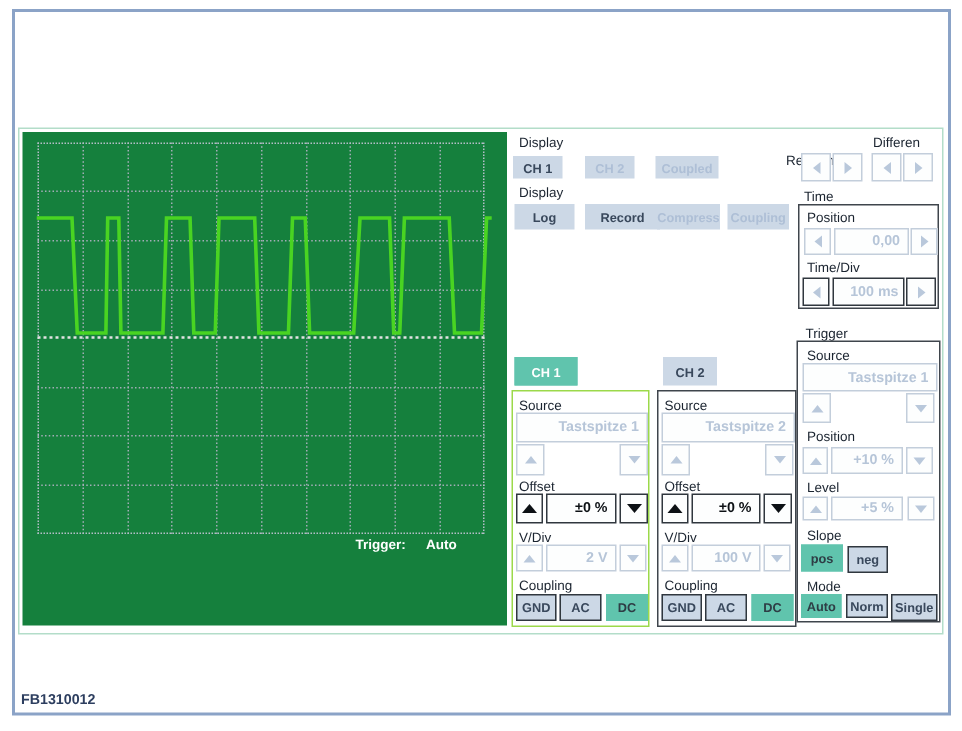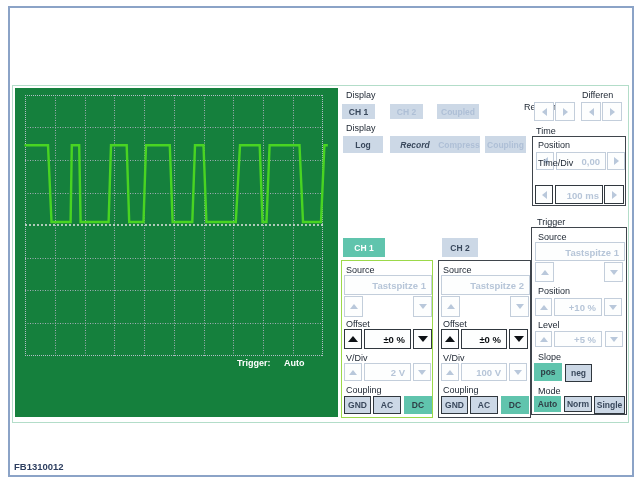--- a/index.html
+++ b/index.html
@@ -70,21 +70,21 @@
 </svg>
 </div>
 
 <div class="lbl" style="left:346px; top:90px;">Display</div>
 <div class="btn" style="left:342px; top:104px; width:33px; height:15px;">CH 1</div>
 <div class="btn dis" style="left:390px; top:104px; width:33px; height:15px;">CH 2</div>
 <div class="btn dis" style="left:437px; top:104px; width:42px; height:15px;">Coupled</div>
 
 <div class="lbl" style="left:346px; top:123px;">Display</div>
 <div class="btn" style="left:343px; top:136px; width:40px; height:17px;">Log</div>
-<div class="btn" style="left:390px; top:136px; width:50px; height:17px;font-style:italic;">Record</div>
+<div class="btn" style="left:390px; top:136px; width:50px; height:17px;">Record</div>
 <div class="btn dis" style="left:438px; top:136px; width:42px; height:17px;">Compress</div>
 <div class="btn dis" style="left:485px; top:136px; width:41px; height:17px;">Coupling</div>
 
 <div class="lbl" style="left:524px; top:90px;margin-top:12px;">Referen</div>
 <div class="lbl" style="left:582px; top:90px;">Differen</div>
 <div class="sq" style="left:534px; top:102px; width:20px; height:19px;">
     <div class="tl"></div>
   </div>
 <div class="sq" style="left:555px; top:102px; width:20px; height:19px;">
     <div class="tr"></div>
@@ -101,21 +101,21 @@
 <div class="lbl" style="left:538px; top:140px;">Position</div>
 <div class="sq" style="left:536px; top:152px; width:18px; height:18px;">
     <div class="tl"></div>
   </div>
 <div class="fld" style="left:556px; top:152px; width:50px; height:18px;">
     <span class="val">0,00</span>
   </div>
 <div class="sq" style="left:607px; top:152px; width:18px; height:18px;">
     <div class="tr"></div>
   </div>
-<div class="lbl" style="left:538px; top:158px;">Time/Div</div>
+<div class="lbl" style="left:538px; top:173px;">Time/Div</div>
 <div class="sq dk" style="left:535px; top:185px; width:18px; height:19px;">
     <div class="tl"></div>
   </div>
 <div class="fld dk" style="left:555px; top:185px; width:48px; height:19px;">
     <span class="val" style="right:3px;">100 ms</span>
   </div>
 <div class="sq dk" style="left:604px; top:185px; width:20px; height:19px;">
     <div class="tr"></div>
   </div>
 

